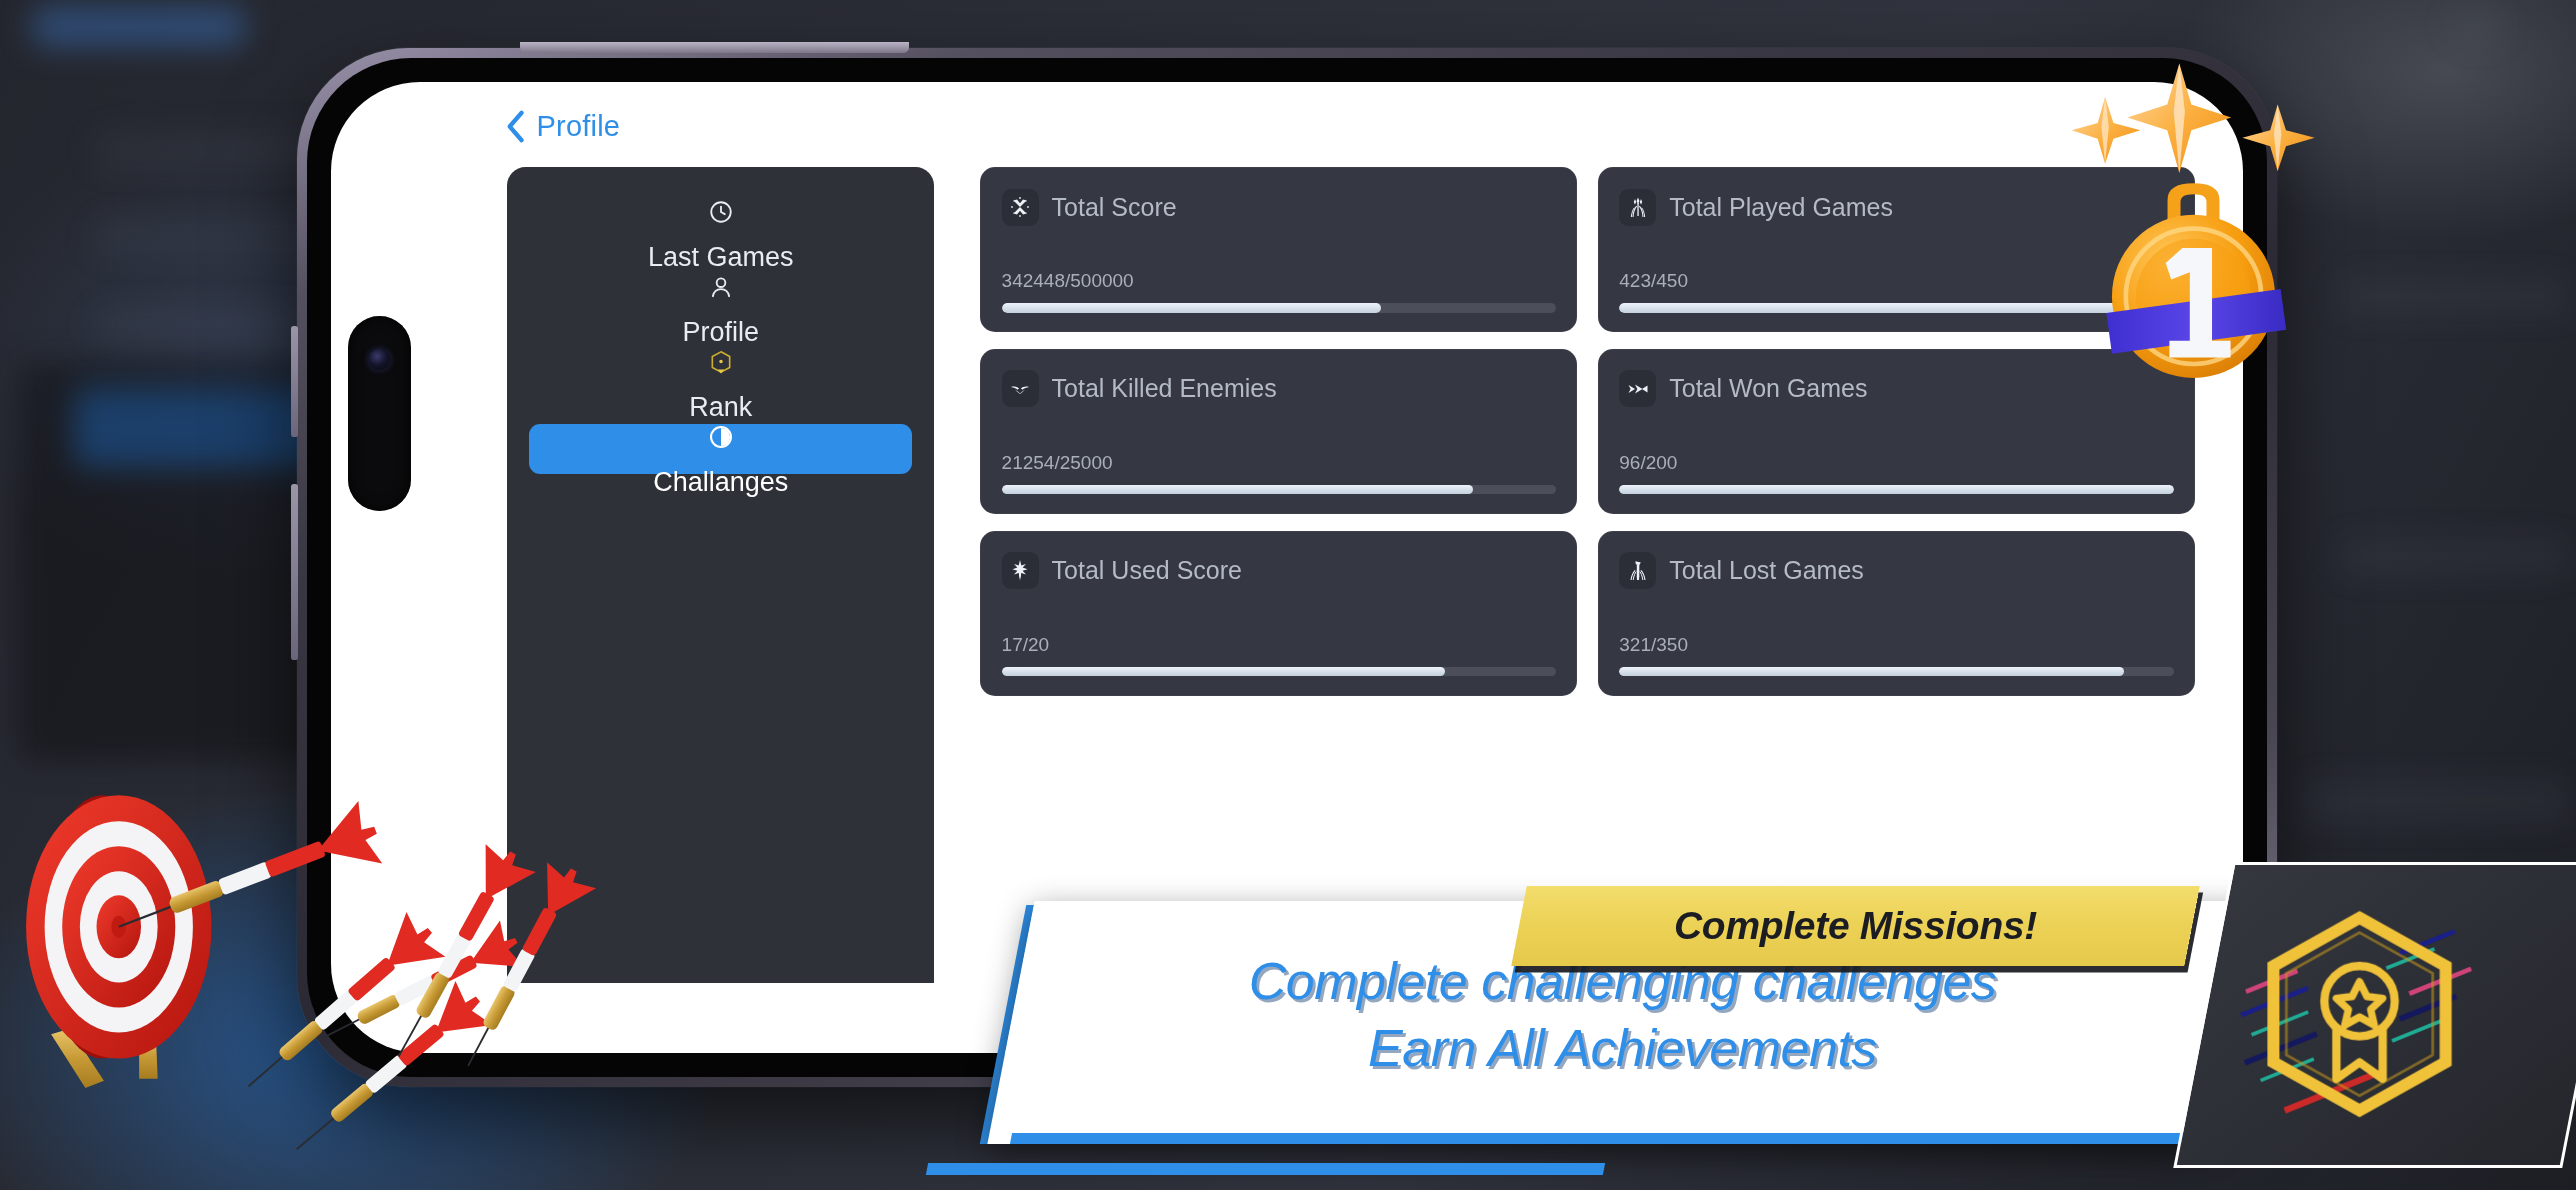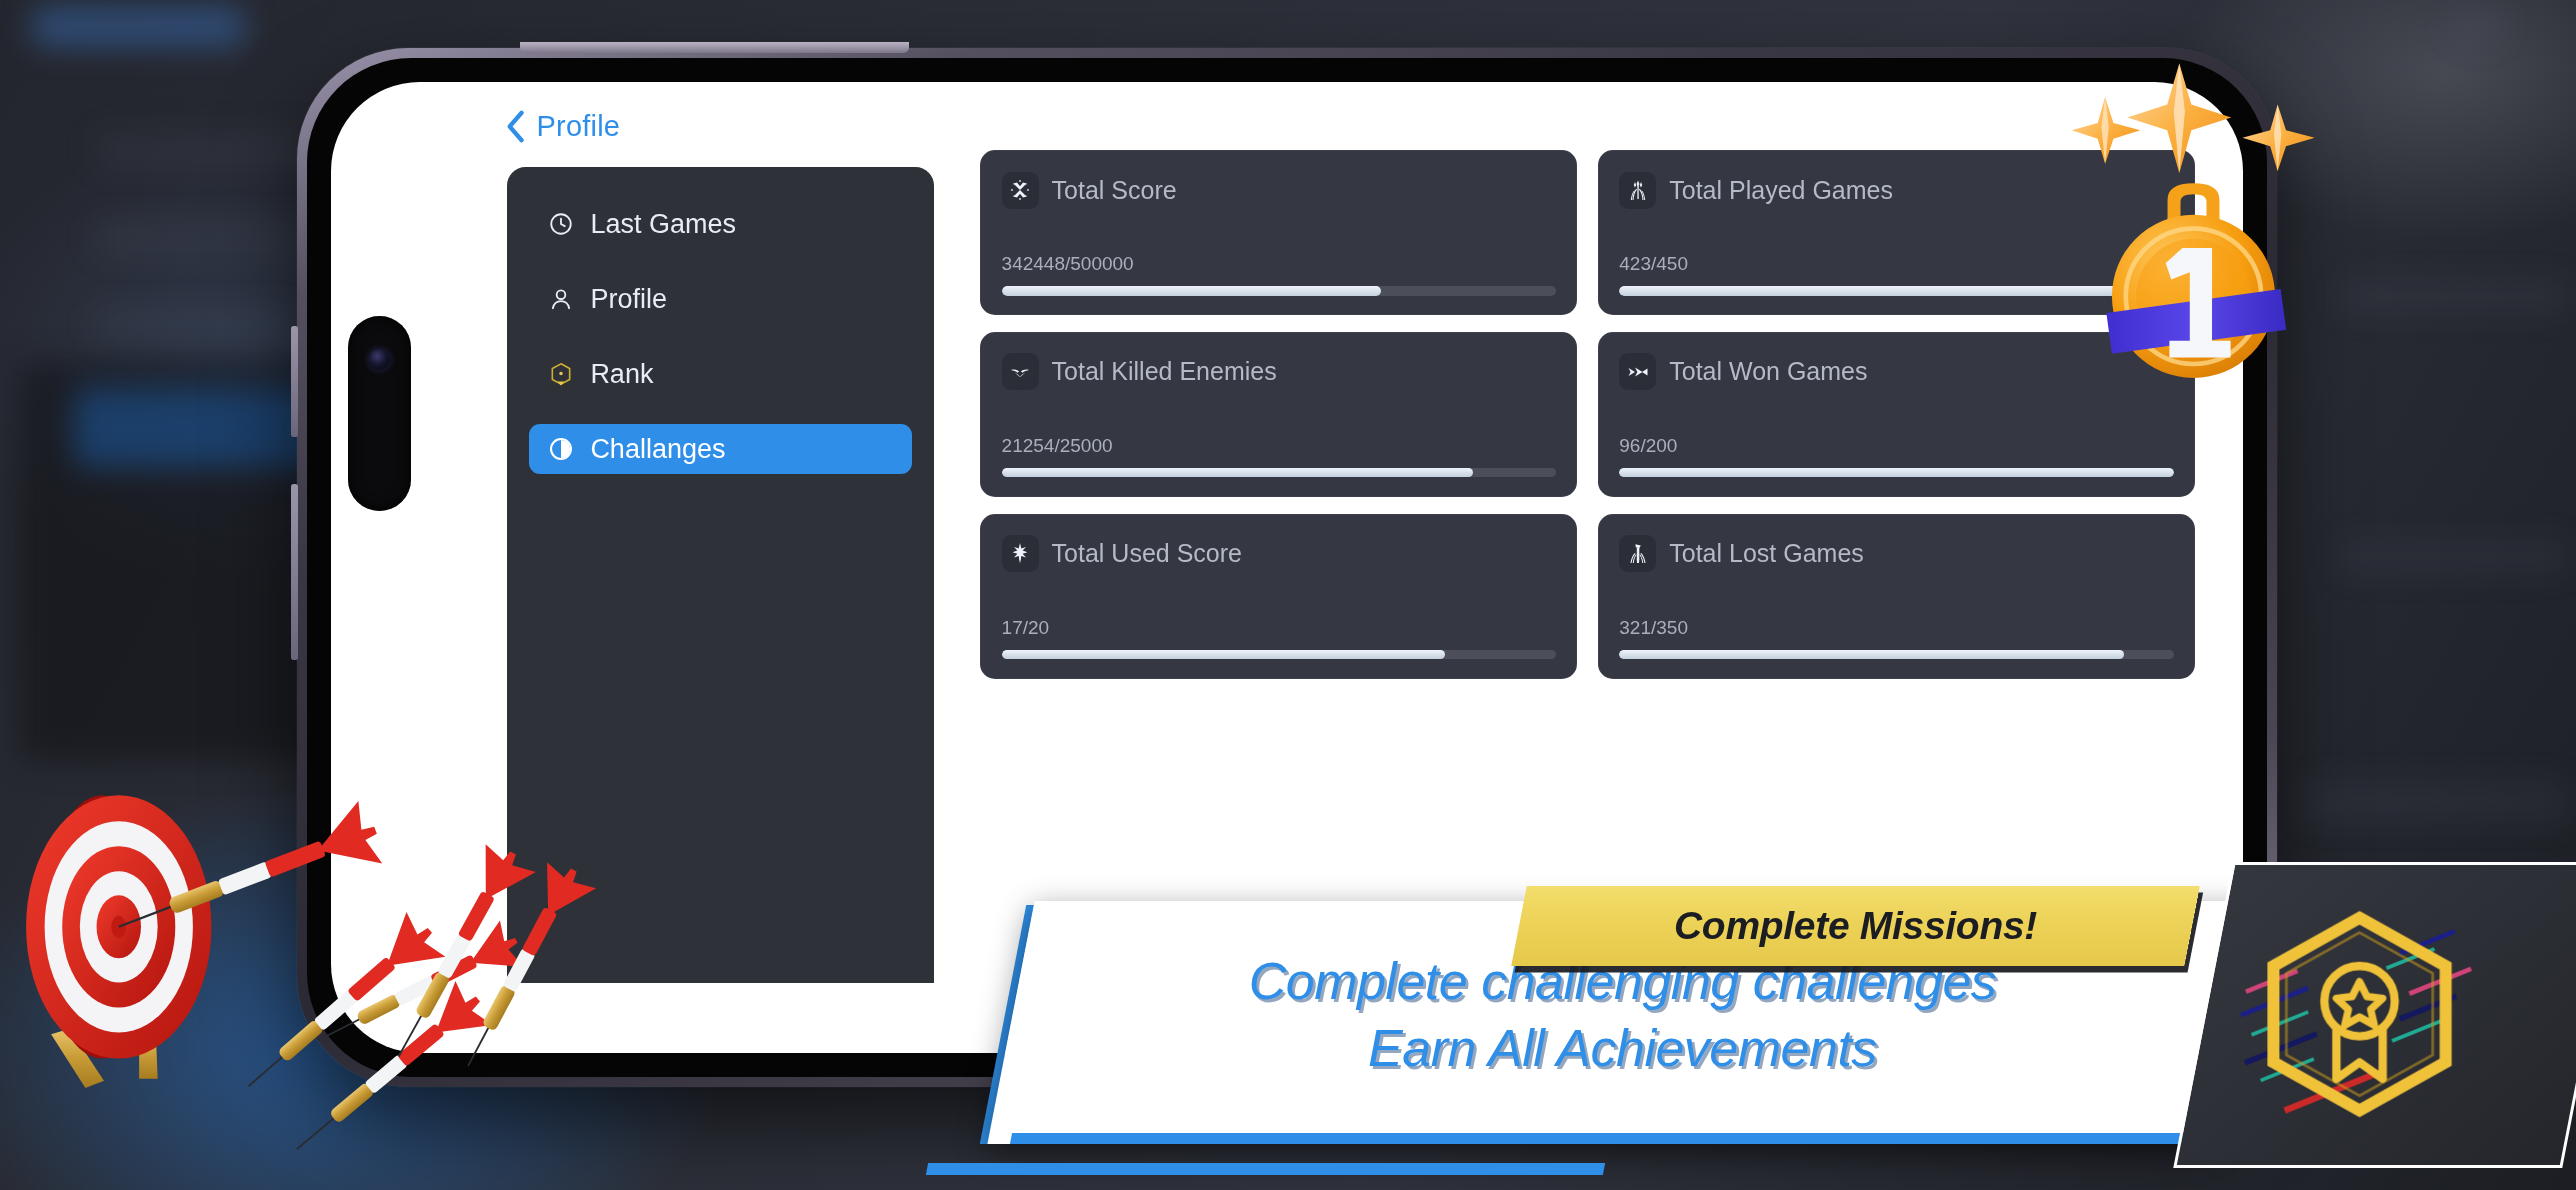--- a/index.html
+++ b/index.html
@@ -101,29 +101,30 @@
     width:427px; height:816px;
     background:#2f3139;
     border-radius:18.5px 18.5px 0 0;
     padding:32px 22px 0 22px;
   }
   .side-item {
     display:flex; align-items:center; gap:16.7px;
     height:50px; padding:0 18.5px;
     border-radius:11px; margin-bottom:25px;
     cursor:pointer;
+    flex-direction:column;
   }
   .side-item .ic { width:26px; height:26px; flex:0 0 26px; display:flex; align-items:center; justify-content:center; }
   .side-item .txt { color:#e9ecf2; font-size:27px; font-weight:400; white-space:nowrap; }
   .side-item.active { background:#2f8fe8; }
   .side-item.active .txt { color:#ffffff; }
 
   
   .stats {
-    position:absolute; left:649px; top:68px;
+    position:absolute; left:649px; top:85px;
     width:1215px;
     display:grid; grid-template-columns:1fr 1fr;
     gap:16.7px 20.4px;
   }
   .card {
     background:#353842;
     border:0.9px solid rgba(255,255,255,.045);
     border-radius:15px;
     padding:20.4px 20.4px 18.5px 20.4px;
     height:165px;

